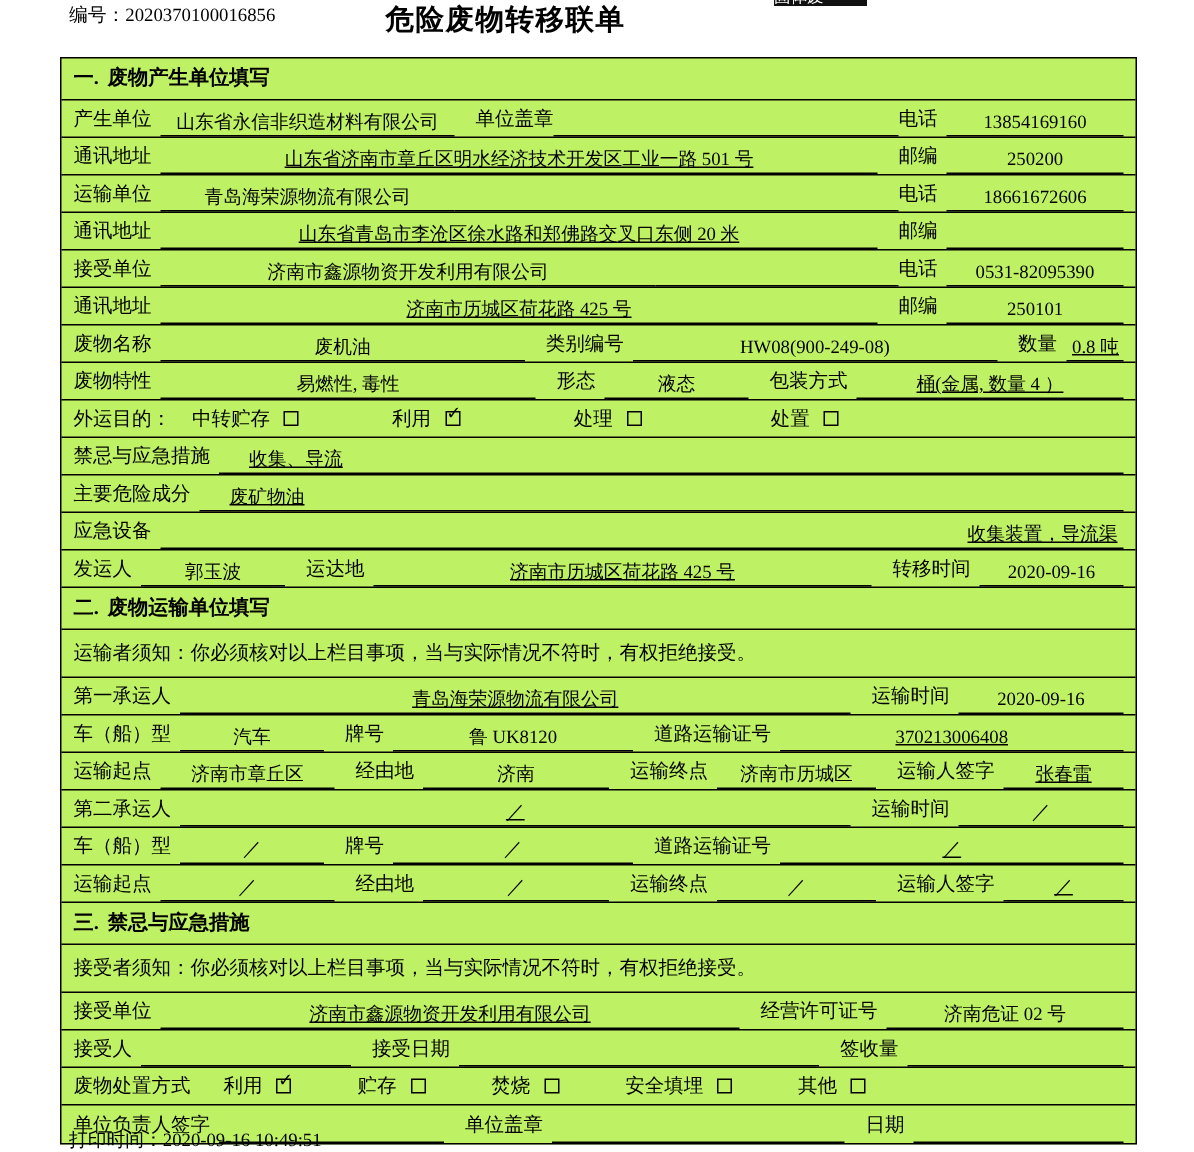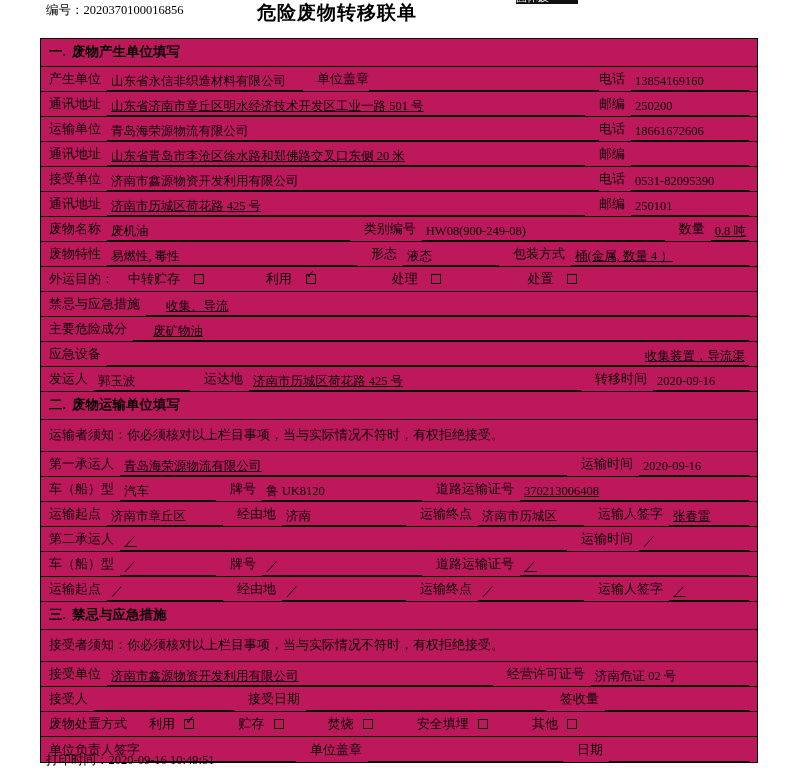--- a/index.html
+++ b/index.html
@@ -46,21 +46,21 @@
     color: #fff;
     font-size: 11px;
   }
 
   
   .frame {
     position: absolute;
     left: 40px; top: 38px;
     width: 718px;
     border: 1px solid #000;
-    background: #be185d;
+    background: #bef264;
   }
   .section-head {
     border-bottom: 1px solid #000;
     padding: 4px 8px 5px 8px;
     font-weight: bold;
     font-size: 13.5px;
   }
   .section-head .num { margin-right: 6px; }
   .row {
     display: flex;
@@ -71,20 +71,21 @@
   }
   .band { border-bottom: 1px solid #000; }
   .lbl {
     font-size: 13px;
     white-space: nowrap;
     padding-bottom: 3px;
   }
   
   .val {
     border-bottom: 1px solid #000;
+    text-align: center;
     padding: 0 4px 2px 4px;
     white-space: nowrap;
     overflow: hidden;
     font-size: 12.5px;
     line-height: 14px;
   }
   .sp6 { width: 6px; flex: none; }
   .sp14 { width: 14px; flex: none; }
   .flexfill { flex: 1 1 auto; text-decoration: underline; }
 
@@ -229,21 +230,21 @@
       <span class="sp14"></span>
       <span class="lbl">形态</span>
       <span class="sp6"></span>
       <span class="val w-short">液态</span>
       <span class="sp14"></span>
       <span class="lbl">包装方式</span>
       <span class="sp6"></span>
       <span class="val flexfill">桶(金属, 数量  4 ）</span>
     </div>
 
-    <div class="row band" style="align-items:center;font-family:Liberation Mono, monospace;">
+    <div class="row band" style="align-items:center;">
       <span class="lbl" style="padding-bottom:0">外运目的：</span>
       <span style="width:14px"></span>
       <span class="ckitem" style="padding-bottom:0">
         <span>中转贮存</span>
         <span class="cb"></span>
       </span>
       <span style="width:62px"></span>
       <span class="ckitem" style="padding-bottom:0">
         <span>利用</span>
         <span class="cb checked"></span>

